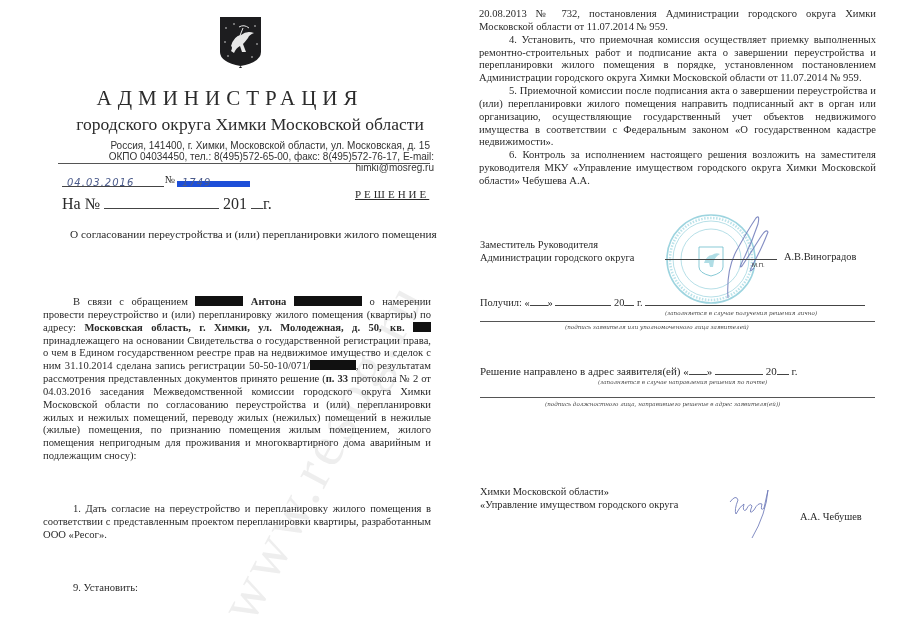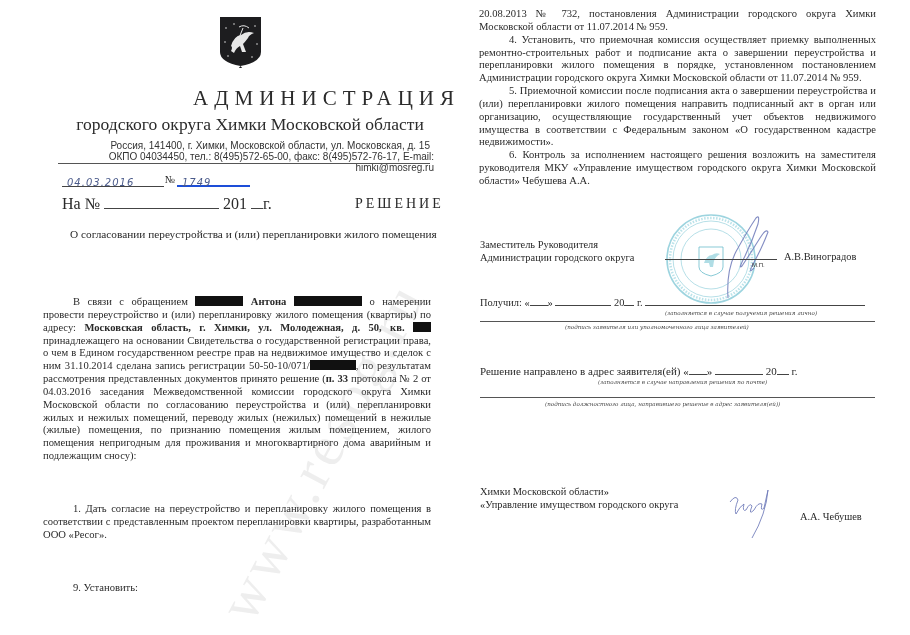--- a/index.html
+++ b/index.html
@@ -5,32 +5,32 @@
   * { box-sizing: border-box; margin: 0; padding: 0; }
   html, body { width: 910px; height: 635px; background: #ffffff; overflow: hidden; }
   body { position: relative; font-family: "Liberation Serif", "DejaVu Serif", serif; color: #2a2a2a; }
 
   .page { position: absolute; top: 0; height: 635px; }
   .page-left { left: 0; width: 460px; }
   .page-right { left: 460px; width: 450px; text-decoration: underline; }
 
   
   .emblem { position: absolute; left: 219px; top: 16px; width: 43px; height: 52px; }
-  .org-title { position: absolute; left: 0; width: 460px; top: 86px; text-align: right; font-size: 21px; letter-spacing: 6px; color: #2b2b2b; }
+  .org-title { position: absolute; left: 0; width: 460px; top: 86px; text-align: center; font-size: 21px; letter-spacing: 6px; color: #2b2b2b; }
   .org-subtitle { position: absolute; left: 0; width: 460px; top: 114px; text-align: center; font-size: 17.5px; color: #2b2b2b; padding-left: 40px; }
   .contacts { position: absolute; left: 58px; width: 372px; font-family: "Liberation Sans", "DejaVu Sans", sans-serif; font-size: 10px; text-align: right; color: #333; }
   .contacts.l1 { top: 140px; }
   .contacts.l2 { top: 151px; left: 56px; width: 378px; }
   .hr-head { position: absolute; left: 58px; width: 372px; top: 163px; border-top: 1px solid #555; }
 
   .date-line { position: absolute; left: 62px; top: 172px; width: 102px; border-bottom: 1px solid #444; height: 15px; }
   .hand { font-family: "DejaVu Sans", sans-serif; font-style: italic; color: #4a5a8a; font-size: 10px; letter-spacing: 1px; padding-left: 5px; }
   .num-label { position: absolute; left: 165px; top: 174px; font-size: 10.5px; }
-  .num-line { position: absolute; left: 177px; top: 172px; width: 73px; border-bottom: 2px solid #1d4ed8; height: 15px; }
-  .decision-title { position: absolute; left: 355px; top: 196px; font-size: 14px; letter-spacing: 3px; }
+  .num-line { position: absolute; left: 177px; top: 172px; width: 73px; border-bottom: 6px solid #1d4ed8; height: 15px; }
+  .decision-title { position: absolute; left: 355px; top: 188px; font-size: 11px; letter-spacing: 3px; text-decoration: underline; }
   .ref-line { position: absolute; left: 62px; top: 195px; font-size: 16px; }
   .ref-blank { display: inline-block; width: 115px; border-bottom: 1px solid #444; height: 11px; vertical-align: baseline; }
   .ref-blank.sm { width: 12px; }
 
   .subject { position: absolute; left: 70px; top: 228px; width: 380px; font-size: 11.3px; }
 
   .body-text { position: absolute; left: 43px; width: 388px; font-size: 10.6px; line-height: 12.85px; text-align: justify; }
   .body-text p { text-align: justify; }
   .body-text .ind { text-indent: 30px; margin-top: 40px; }
   .redact { display: inline-block; background: #111; height: 10px; vertical-align: -1px; }

